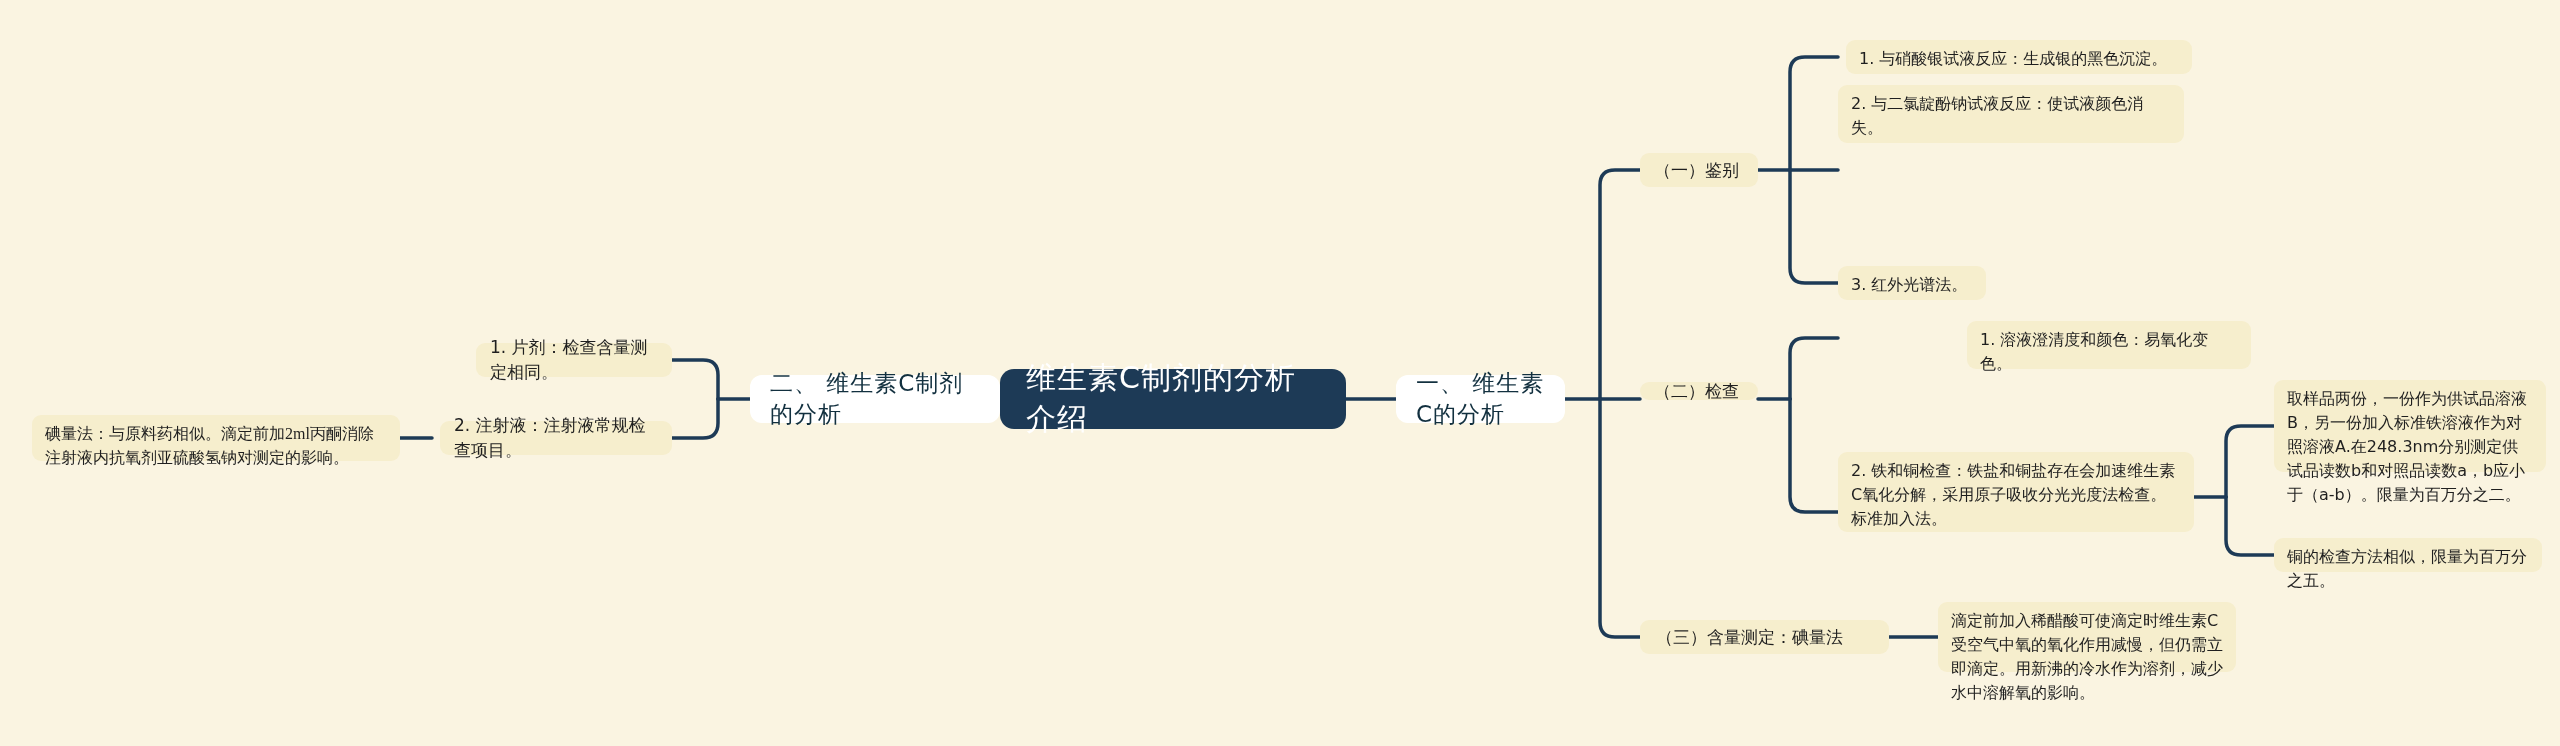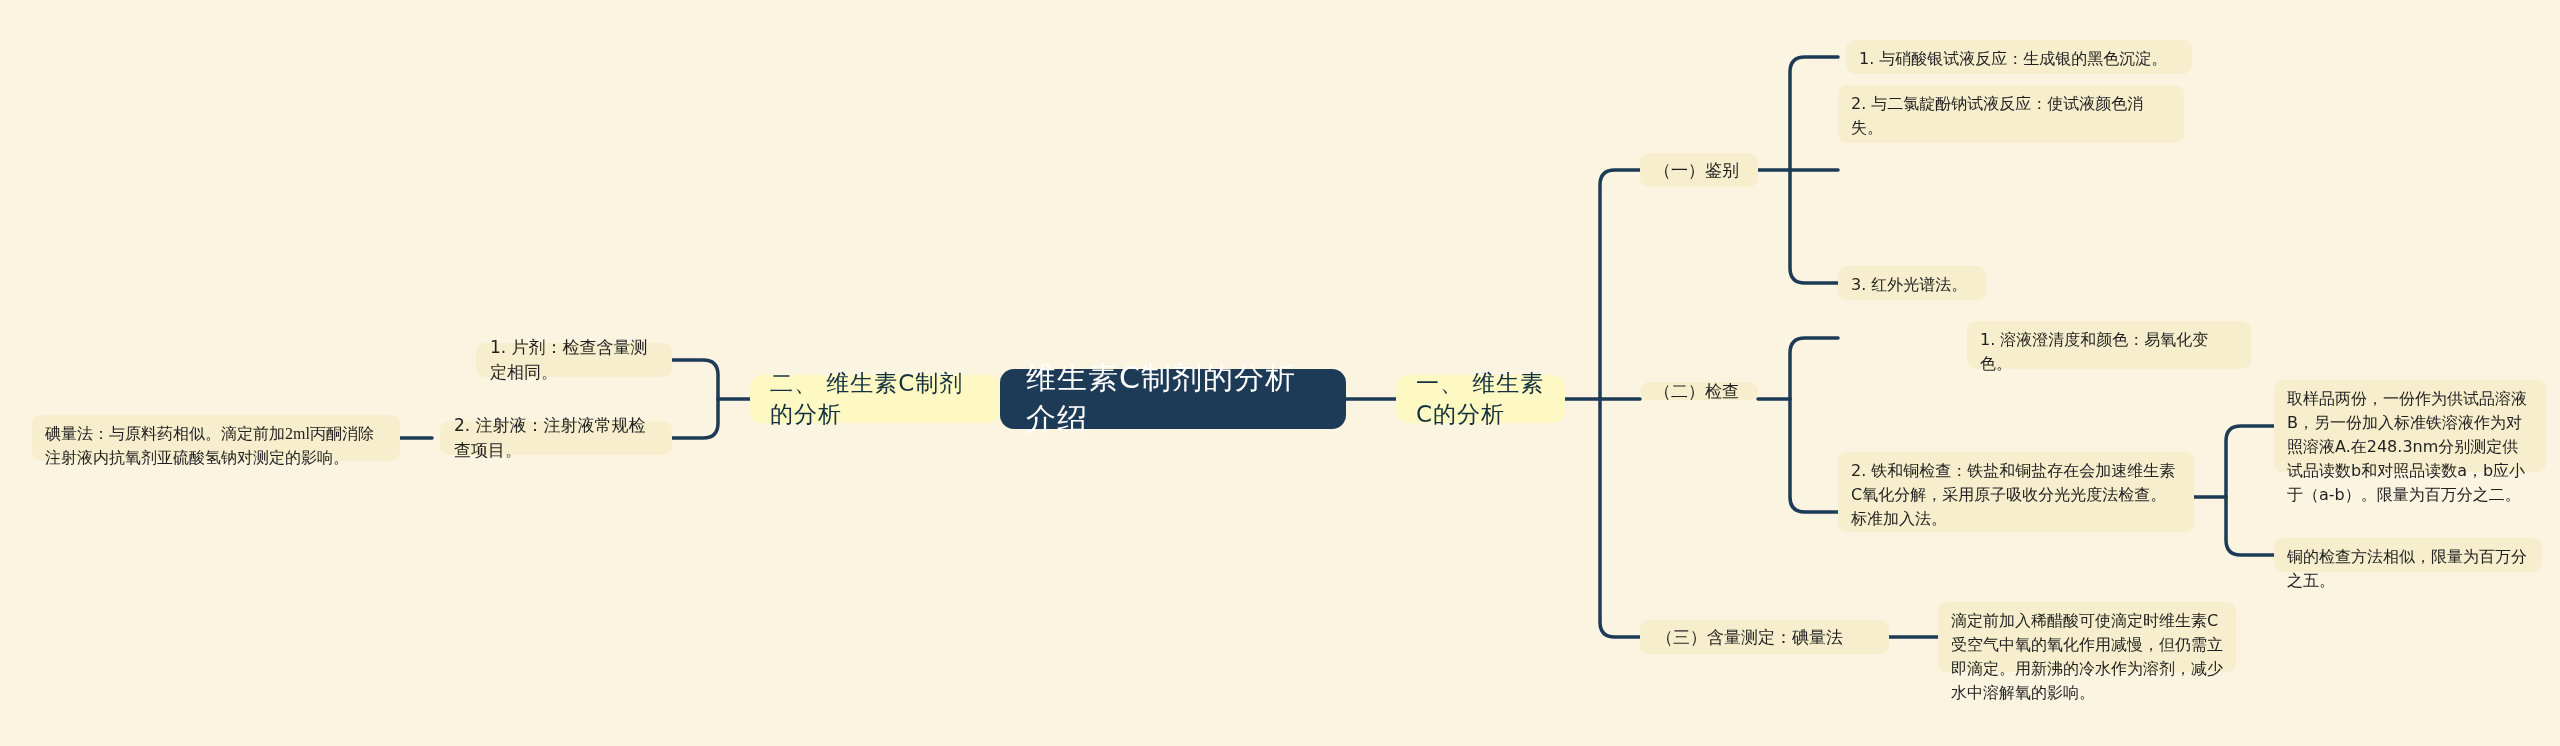--- a/index.html
+++ b/index.html
@@ -39,21 +39,21 @@
   .node-root {
     background: #1d3a56;
     color: #ffffff;
     font-size: 30px;
     border-radius: 14px;
     justify-content: center;
     padding: 17px 26px;
     letter-spacing: 1px;
   }
   .node-main {
-    background: #fef9c3;
+    background: #ffffff;
     color: #12303f;
     font-size: 23px;
     border-radius: 12px;
     justify-content: center;
     padding: 0 20px;
     letter-spacing: 1px;
   }
   .node-sub {
     background: #f6eecd;
     color: #1f1f1f;

